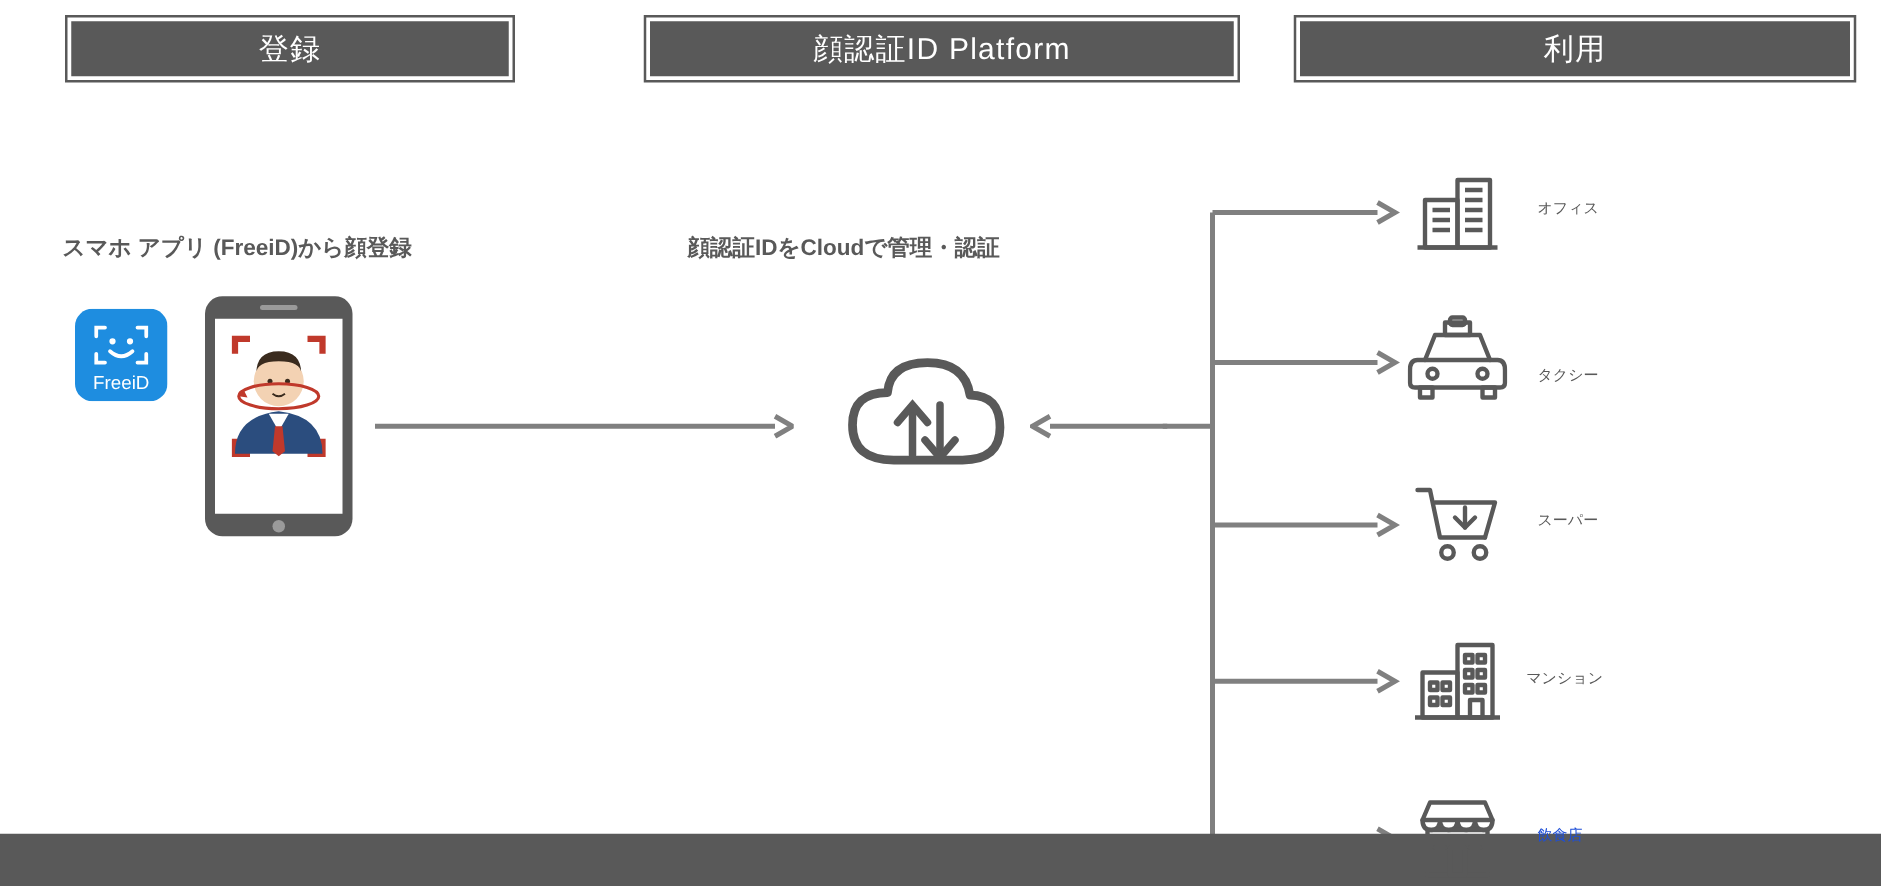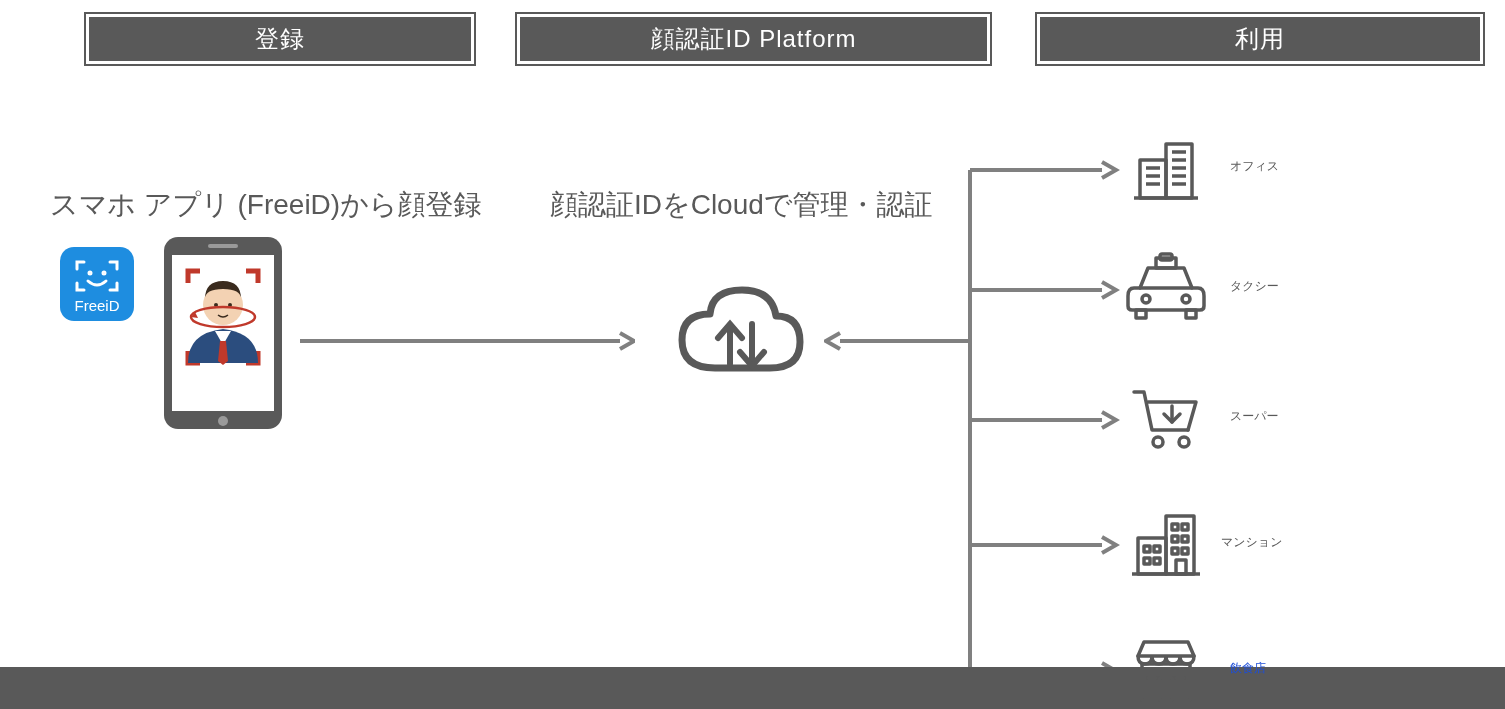--- a/index.html
+++ b/index.html
@@ -35,23 +35,23 @@
     display: flex;
     align-items: center;
     justify-content: center;
     width: 100%;
     height: 100%;
     box-sizing: border-box;
     letter-spacing: 1px;
   }
   .subheading {
     position: absolute;
-    font-size: 28px;
+    font-size: 18px;
     color: #595959;
-    font-weight: 400;
+    font-weight: 700;
   }
   .use-label {
     position: absolute;
     font-size: 12px;
     color: #595959;
     font-weight: 500;
   }
   .use-label.dimmed {
     color: #1d4ed8;
   }
@@ -63,21 +63,21 @@
     left: 0;
     bottom: 0;
     width: 100%;
     height: 42px;
     background: #595959;
   }
 </style>
 </head>
 <body>
 
-<div class="header-box" style="left:52px; width:392px;margin-left:32px;">
+<div class="header-box" style="left:52px; width:360px;">
   <div class="header-outer" style="width:100%;">
     <div class="header-inner">登録</div>
   </div>
 </div>
 
 <div class="header-box" style="left:515px; width:477px;">
   <div class="header-outer" style="width:100%;">
     <div class="header-inner">顔認証ID Platform</div>
   </div>
 </div>
@@ -198,21 +198,21 @@
     <rect x="30" y="6" width="20" height="10"></rect>
     <rect x="34" y="2" width="12" height="6" rx="2"></rect>
     <path d="M14 36 L22 16 L58 16 L66 36"></path>
     <path d="M8 36 L72 36 Q78 36 78 44 L78 54 Q78 58 74 58 L6 58 Q2 58 2 54 L2 44 Q2 36 8 36 Z"></path>
     <circle cx="20" cy="47" r="4"></circle>
     <circle cx="60" cy="47" r="4"></circle>
     <rect x="10" y="58" width="10" height="8"></rect>
     <rect x="60" y="58" width="10" height="8"></rect>
   </g>
 </svg>
-<div class="use-label" style="left:1230px; top:278px;">タクシー</div>
+<div class="use-label" style="left:1230px; top:292px;">タクシー</div>
 
 <svg class="abs" style="left:1130px; top:386px;" width="72" height="66" viewBox="0 0 72 66">
   <g stroke="#595959" stroke-width="3.5" fill="none" stroke-linejoin="round" stroke-linecap="round">
     <path d="M4 6 L14 6 L22 44 L58 44"></path>
     <path d="M18 16 L66 16 L58 44"></path>
     <circle cx="28" cy="56" r="5"></circle>
     <circle cx="54" cy="56" r="5"></circle>
     <line x1="42" y1="20" x2="42" y2="36"></line>
     <path d="M34 28 L42 36 L50 28"></path>
   </g>

